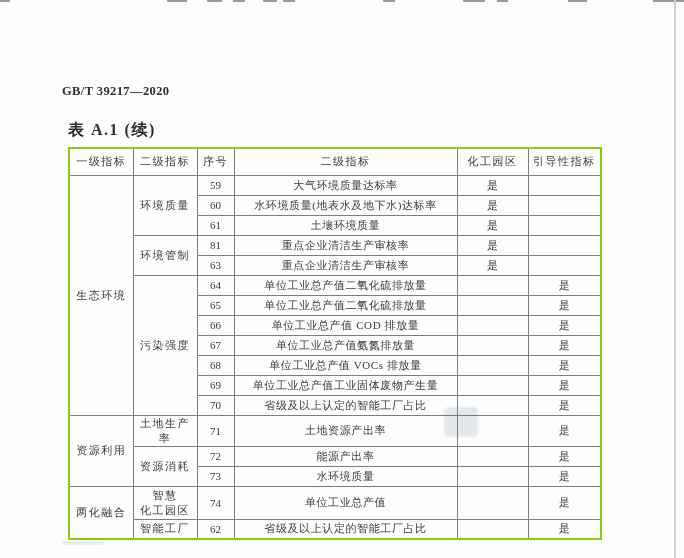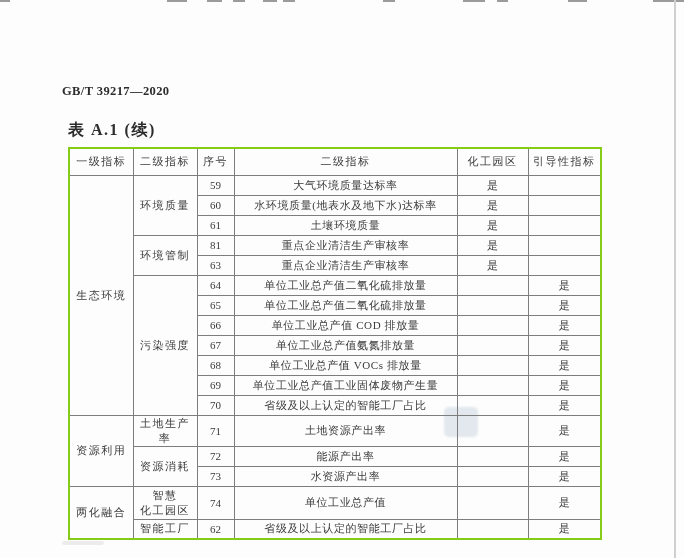--- a/index.html
+++ b/index.html
@@ -179,21 +179,21 @@
       </tr>
       <tr>
         <td class="grp" rowspan="2">资源消耗</td>
         <td class="num">72</td>
         <td class="desc">能源产出率</td>
         <td></td>
         <td>是</td>
       </tr>
       <tr>
         <td class="num">73</td>
-        <td class="desc">水资源产出率</td>
+        <td class="desc">水环境质量</td>
         <td></td>
         <td>是</td>
       </tr>
       <tr class="tall">
         <td class="grp" rowspan="2">两化融合</td>
         <td class="grp two-line">智慧
 化工园区</td>
         <td class="num">74</td>
         <td class="desc">单位工业总产值</td>
         <td></td>

